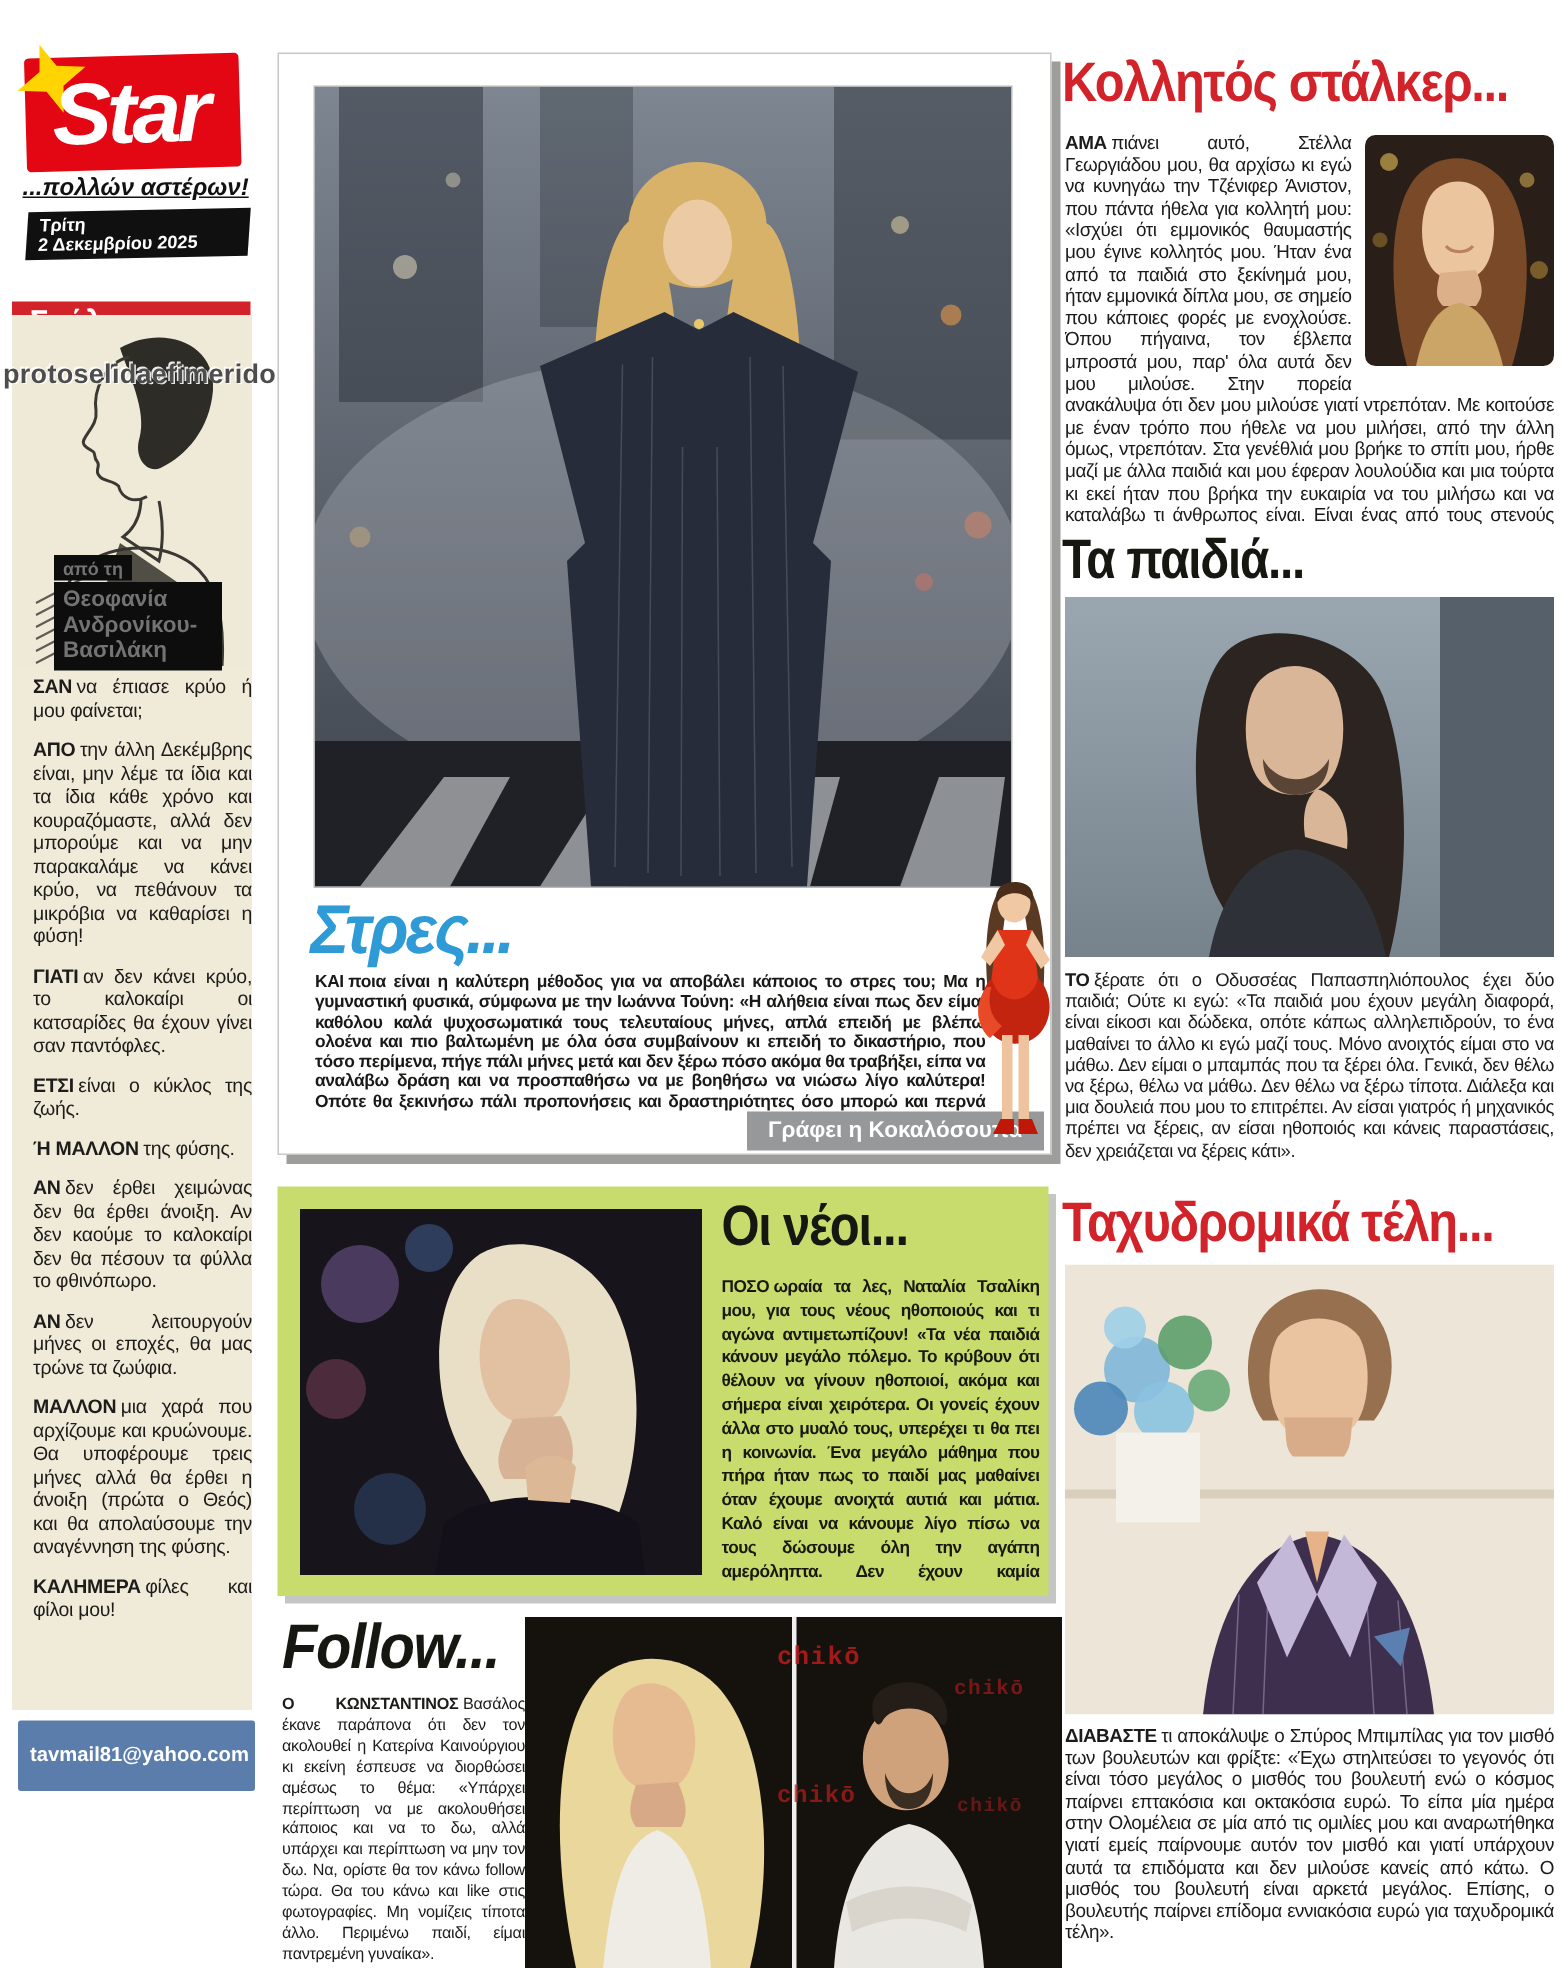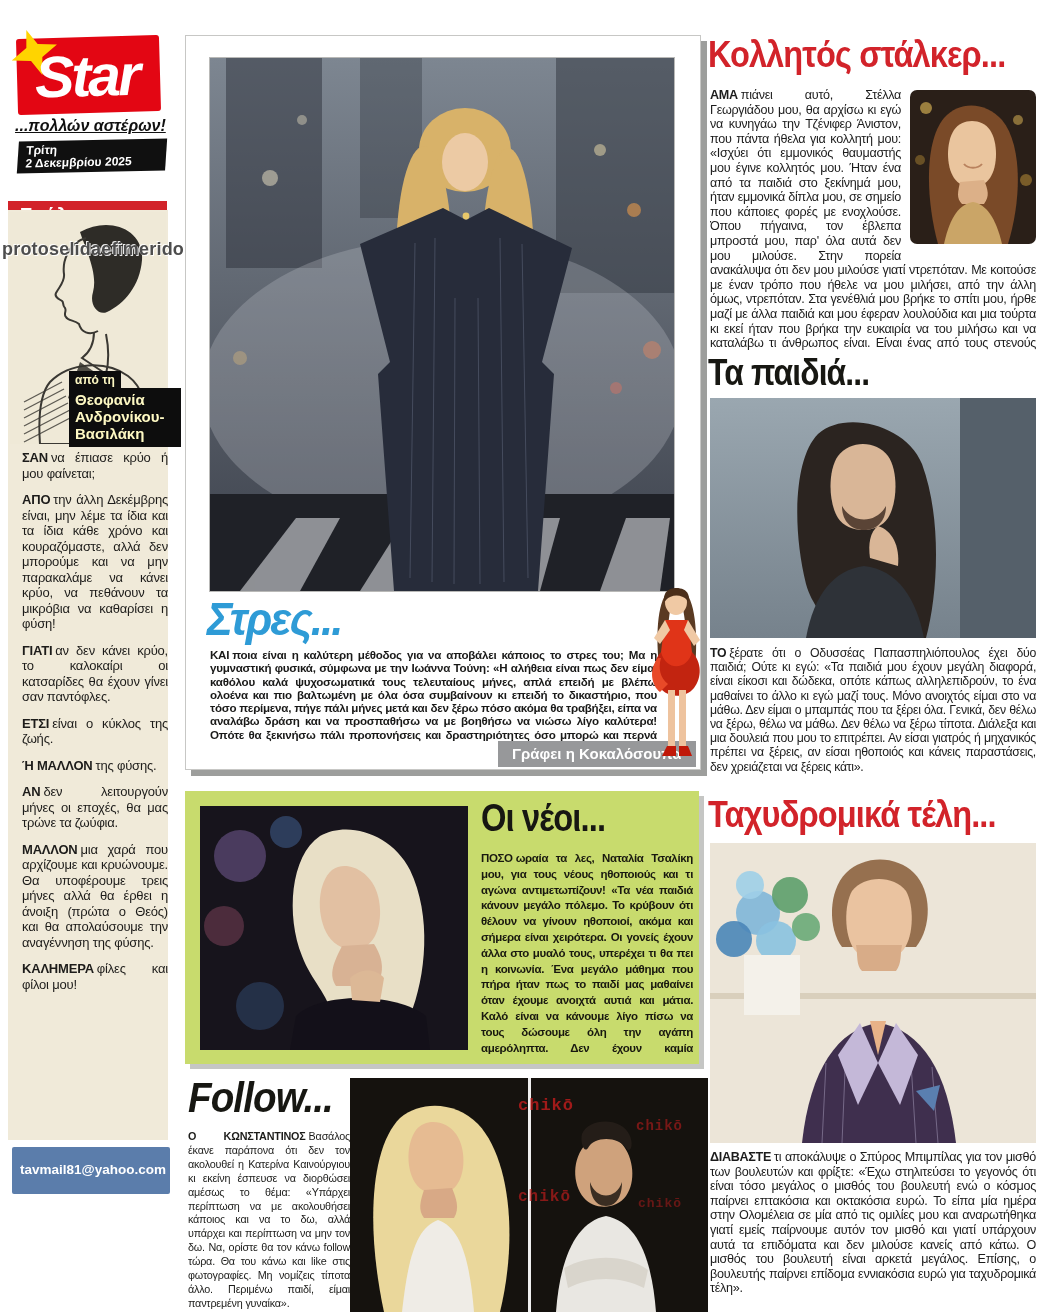--- a/index.html
+++ b/index.html
@@ -12,21 +12,21 @@
   .logo .word{font-size:58px;font-weight:bold;font-style:italic;letter-spacing:-3px;
         transform:scaleX(1.02);padding-right:4px;}
   .tagline{font-size:16px;font-weight:bold;font-style:italic;color:#111;}
   .datebox{background:#101010;color:#fff;font-size:12px;font-weight:bold;line-height:13px;
         padding:3px 8px;transform:skewX(-5deg) rotate(-1.2deg);}
   .redband{background:#d2232a;color:#fff;font-weight:bold;font-size:21px;line-height:27px;
         padding-left:12px;margin-top:18px;}
   .beige{background:#f0ead9;}
   .watermark{font-size:18px;font-weight:bold;color:#4d4d4d;letter-spacing:.2px;
         text-shadow:1px 1px 0 rgba(255,255,255,.9),-1px -1px 0 rgba(255,255,255,.9);}
-  .bylinebox{color:#fef9c3;font-weight:bold;margin-left:33px;}
+  .bylinebox{color:#737373;font-weight:bold;}
   .bylinebox .pre{display:inline-block;background:#0d0d0d;font-size:12px;padding:2px 6px 1px;}
   .bylinebox .names{background:#0d0d0d;font-size:15px;line-height:17px;padding:3px 6px 5px;}
   .leftcol{font-size:13px;line-height:15.5px;color:#1d1c1a;letter-spacing:-.2px;overflow:hidden;}
   .leftcol p{margin:0 0 11px 0;text-align:justify;}
   .lead{font-weight:bold;margin-right:3px;}
   .mailbox{background:#5b7dab;color:#fff;font-weight:bold;font-size:13.5px;line-height:18.5px;
         text-align:center;padding:14px 8px;border-radius:2px;}
   .mailbox .email{display:block;}
   
   .card{background:#fff;border:1px solid #c7c7c5;box-shadow:6px 6px 0 rgba(140,141,139,.85);}
@@ -101,20 +101,21 @@
       <span style="display:block">Βασιλάκη</span>
     </div>
   </div>
 
   <div class="abs leftcol" style="left:22px;top:450px;width:146px;height:686px;">
     <p><span class="lead">ΣΑΝ</span><span>να έπιασε κρύο ή μου φαίνεται;</span></p>
     <p><span class="lead">ΑΠΟ</span><span>την άλλη Δεκέμβρης είναι, μην λέμε τα ίδια και τα ίδια κάθε χρόνο και κουραζόμαστε, αλλά δεν μπορούμε και να μην παρακαλάμε να κάνει κρύο, να πεθάνουν τα μικρόβια να καθαρίσει η φύση!</span></p>
     <p><span class="lead">ΓΙΑΤΙ</span><span>αν δεν κάνει κρύο, το καλοκαίρι οι κατσαρίδες θα έχουν γίνει σαν παντόφλες.</span></p>
     <p><span class="lead">ΕΤΣΙ</span><span>είναι ο κύκλος της ζωής.</span></p>
     <p><span class="lead">Ή ΜΑΛΛΟΝ</span><span>της φύσης.</span></p>
+    <p><span class="lead">ΑΝ</span><span>δεν έρθει χειμώνας δεν θα έρθει άνοιξη. Αν δεν καούμε το καλοκαίρι δεν θα πέσουν τα φύλλα το φθινόπωρο.</span></p>
     <p><span class="lead">ΑΝ</span><span>δεν λειτουργούν μήνες οι εποχές, θα μας τρώνε τα ζωύφια.</span></p>
     <p><span class="lead">ΜΑΛΛΟΝ</span><span>μια χαρά που αρχίζουμε και κρυώνουμε. Θα υποφέρουμε τρεις μήνες αλλά θα έρθει η άνοιξη (πρώτα ο Θεός) και θα απολαύσουμε την αναγέννηση της φύσης.</span></p>
     <p><span class="lead">ΚΑΛΗΜΕΡΑ</span><span>φίλες και φίλοι μου!</span></p>
   </div>
 
   <div class="abs mailbox" style="left:12px;top:1147px;width:142px;">
     <span class="email">tavmail81@yahoo.com</span>
   </div>
 
   <div class="abs card" style="left:185px;top:35px;width:514px;height:733px;"></div>

